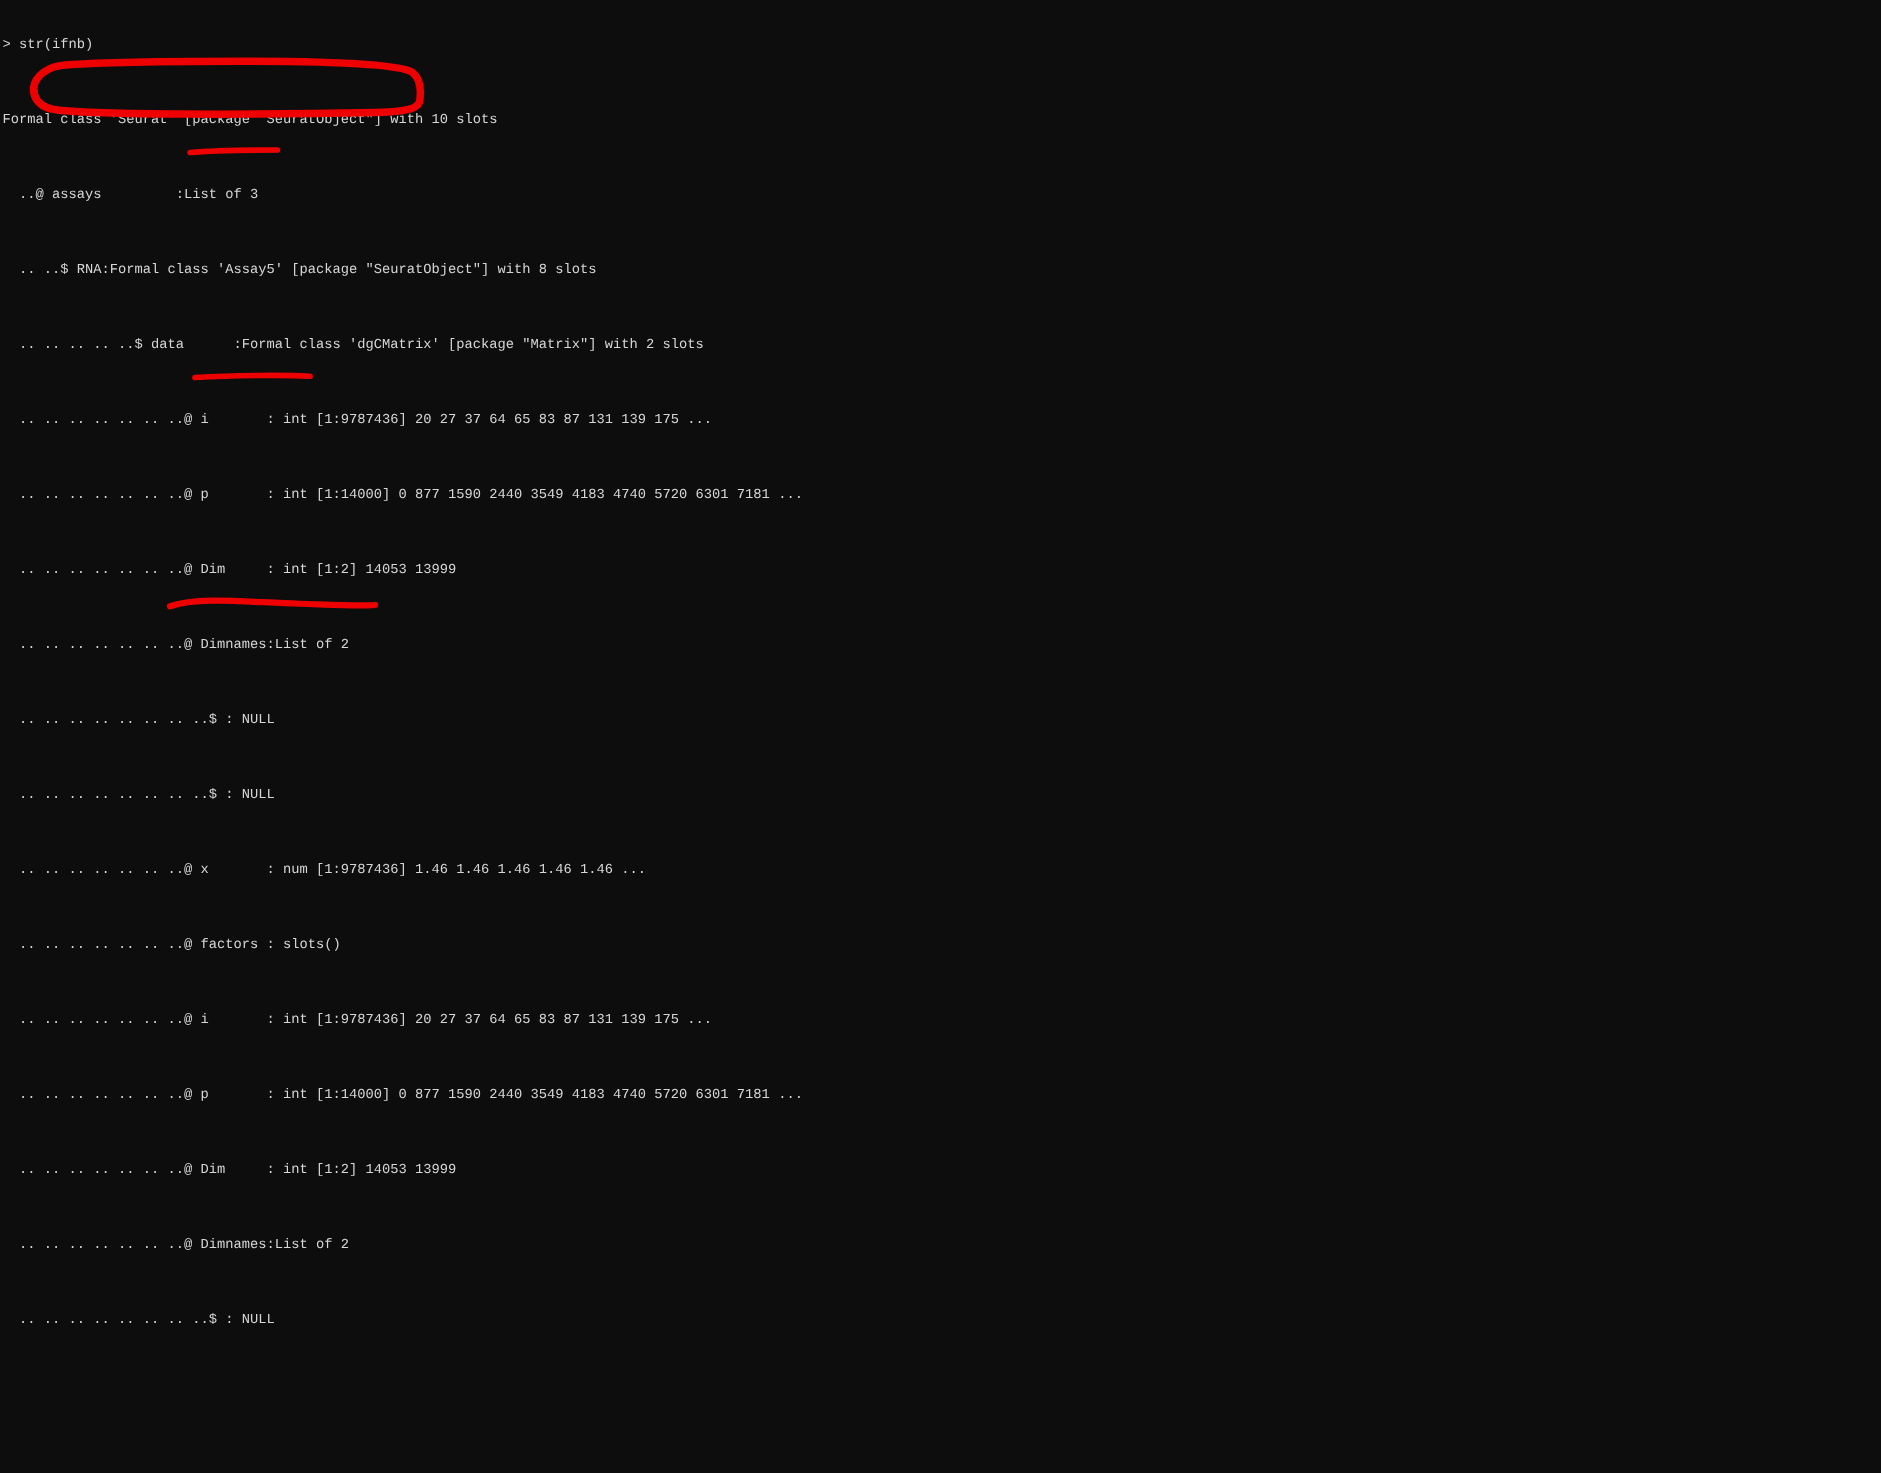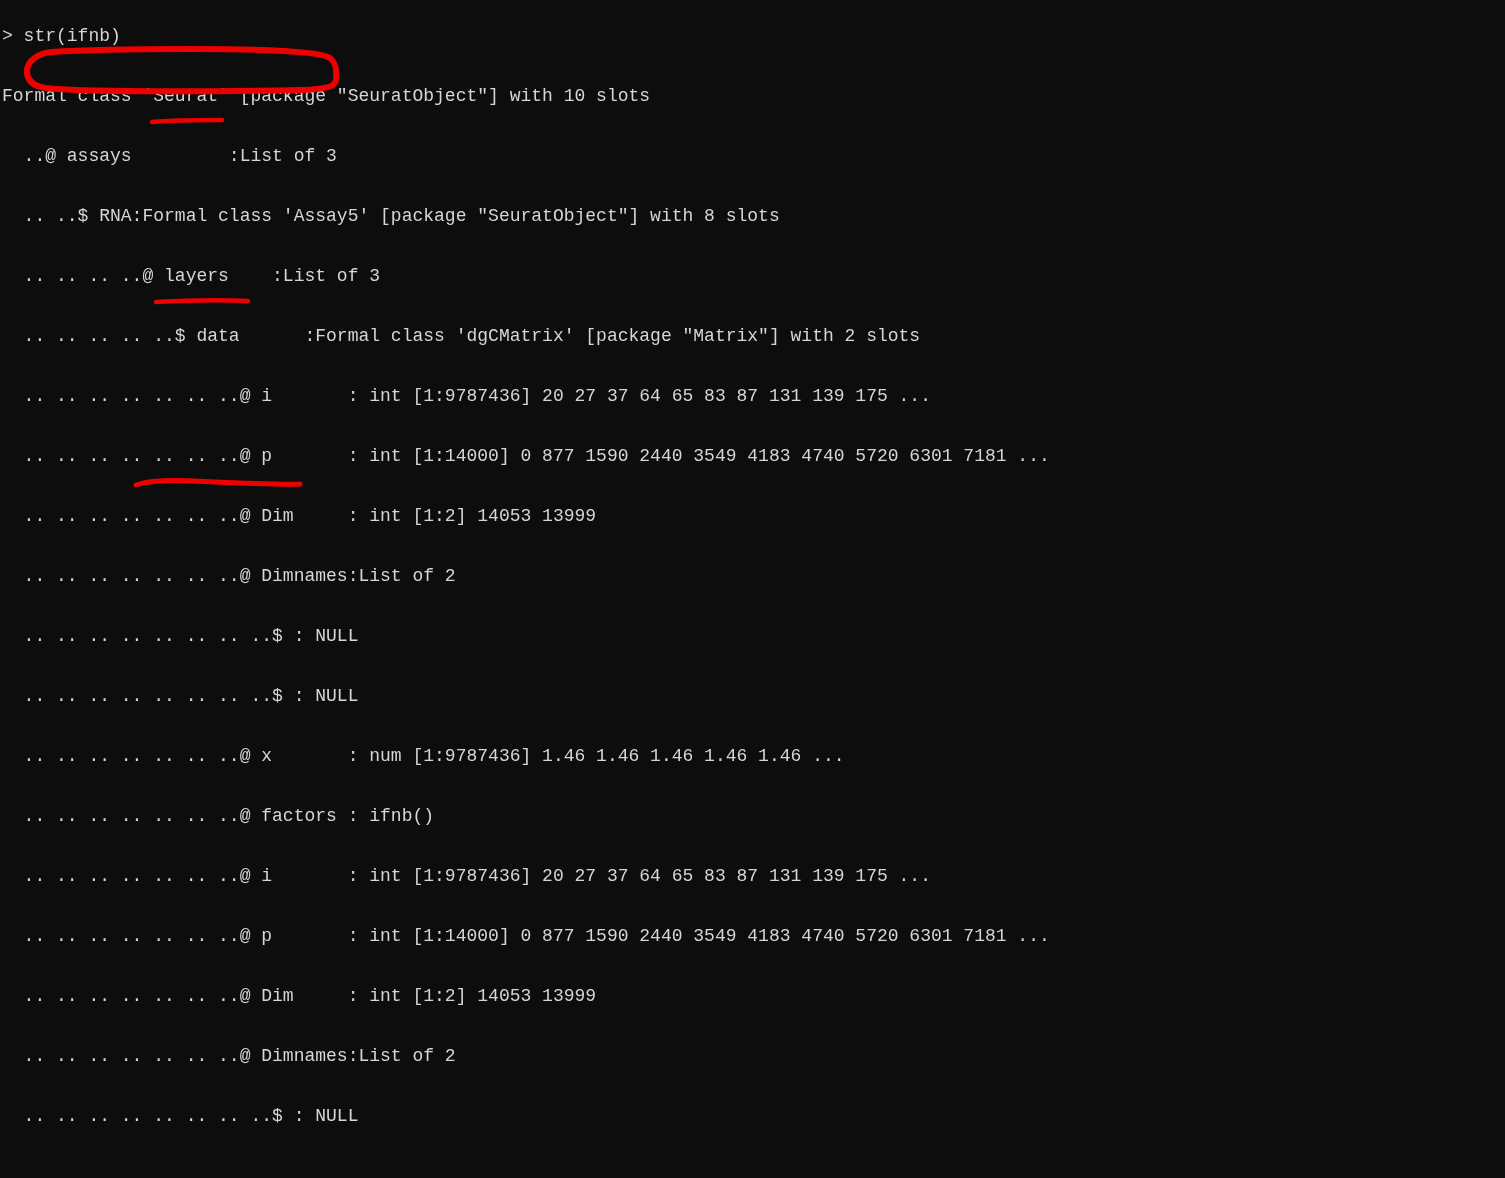--- a/index.html
+++ b/index.html
@@ -13,21 +13,21 @@
     overflow: hidden;
     font-family: "Liberation Mono", "DejaVu Sans Mono", monospace;
   }
   #console {
     position: relative;
     width: 1505px;
     height: 1178px;
     background: #0d0d0d;
     color: #d6d6d6;
     font-family: "Liberation Mono", "DejaVu Sans Mono", monospace;
-    font-size: 18px;
+    font-size: 11px;
     line-height: 20px;
     letter-spacing: 0px;
     overflow: hidden;
     box-sizing: border-box;
     padding: 0;
   }
   .lines {
     position: absolute;
     left: 0;
     top: -14px;
@@ -52,30 +52,29 @@
 </head>
 <body>
 
 <div id="console">
 
   <div class="lines">
     <span class="line">&gt; str(ifnb)</span>
     <span class="line">Formal class 'Seurat' [package "SeuratObject"] with 10 slots</span>
     <span class="line">  ..@ assays         :List of 3</span>
     <span class="line">  .. ..$ RNA:Formal class 'Assay5' [package "SeuratObject"] with 8 slots</span>
-    <span class="line">  .. .. .. ..@ layers    :List of 3</span>
     <span class="line">  .. .. .. .. ..$ data      :Formal class 'dgCMatrix' [package "Matrix"] with 2 slots</span>
     <span class="line">  .. .. .. .. .. .. ..@ i       : int [1:9787436] 20 27 37 64 65 83 87 131 139 175 ...</span>
     <span class="line">  .. .. .. .. .. .. ..@ p       : int [1:14000] 0 877 1590 2440 3549 4183 4740 5720 6301 7181 ...</span>
     <span class="line">  .. .. .. .. .. .. ..@ Dim     : int [1:2] 14053 13999</span>
     <span class="line">  .. .. .. .. .. .. ..@ Dimnames:List of 2</span>
     <span class="line">  .. .. .. .. .. .. .. ..$ : NULL</span>
     <span class="line">  .. .. .. .. .. .. .. ..$ : NULL</span>
     <span class="line">  .. .. .. .. .. .. ..@ x       : num [1:9787436] 1.46 1.46 1.46 1.46 1.46 ...</span>
-    <span class="line">  .. .. .. .. .. .. ..@ factors : ifnb()</span>
+    <span class="line">  .. .. .. .. .. .. ..@ factors : slots()</span>
     <span class="line">  .. .. .. .. .. .. ..@ i       : int [1:9787436] 20 27 37 64 65 83 87 131 139 175 ...</span>
     <span class="line">  .. .. .. .. .. .. ..@ p       : int [1:14000] 0 877 1590 2440 3549 4183 4740 5720 6301 7181 ...</span>
     <span class="line">  .. .. .. .. .. .. ..@ Dim     : int [1:2] 14053 13999</span>
     <span class="line">  .. .. .. .. .. .. ..@ Dimnames:List of 2</span>
     <span class="line">  .. .. .. .. .. .. .. ..$ : NULL</span>
     
     
     
     
     

